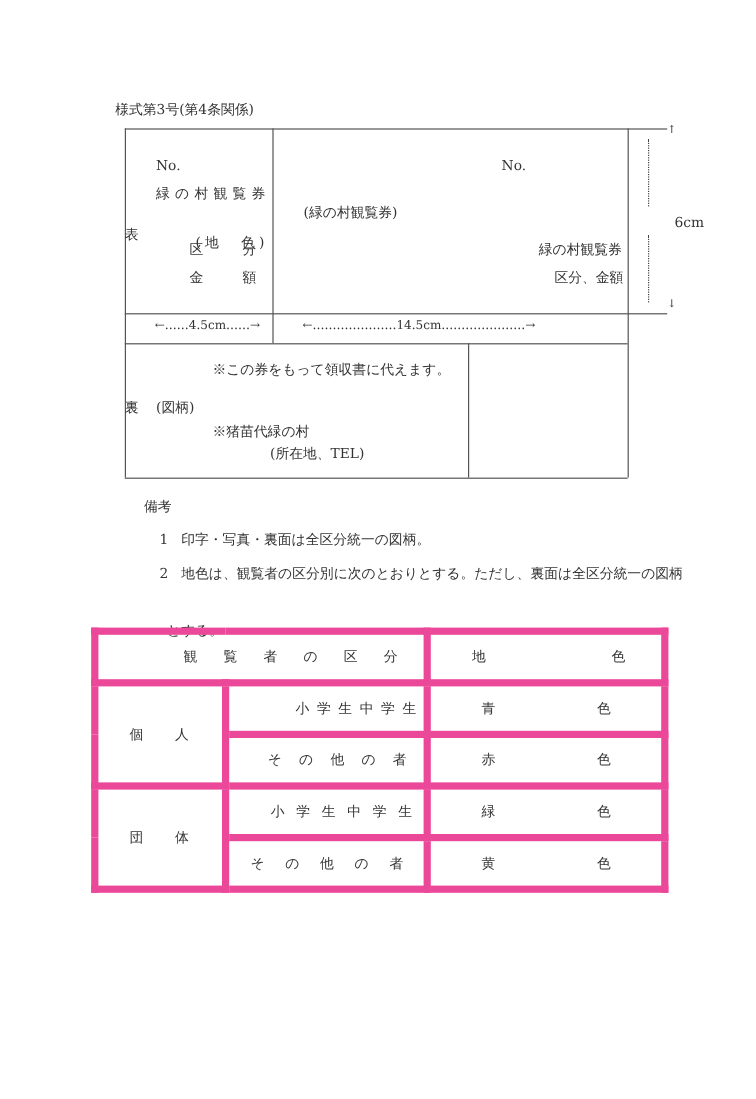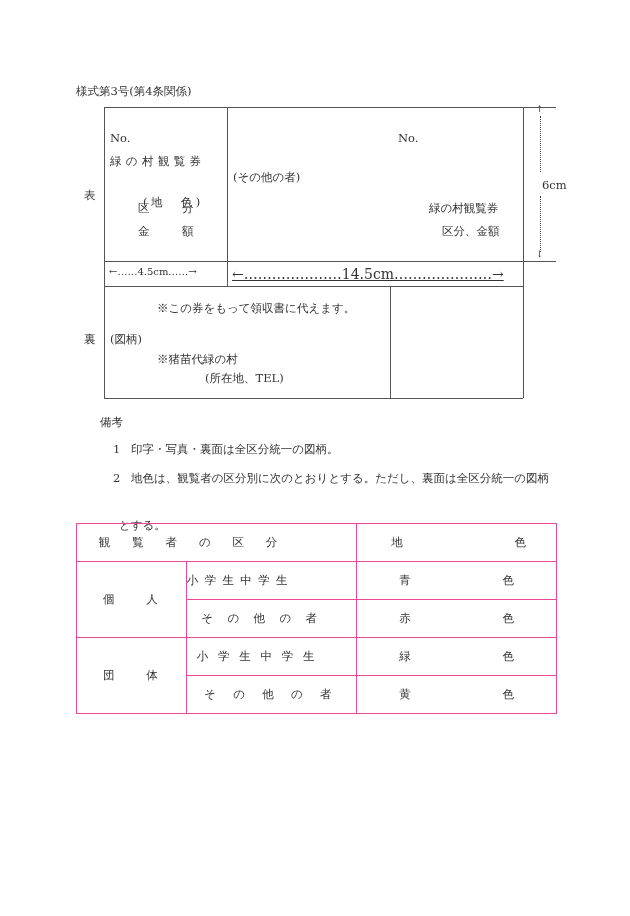--- a/index.html
+++ b/index.html
@@ -1,30 +1,30 @@
 <!DOCTYPE html>
 <html><head>
 <meta charset="utf-8">
 <style>
   html, body { margin: 0; padding: 0; }
   body {
     width: 630px; height: 916px; background: #ffffff; position: relative;
     font-family: "DejaVu Serif", "Liberation Serif", serif; color: #333333;
     font-size: 11.5px; overflow: hidden;
   }
-  .abs { position: absolute; white-space: nowrap; }
+  .abs { position: absolute; white-space: nowrap; margin-left: 20px; }
   .hline { position: absolute; height: 0; border-top: 1px solid #555; }
   .vline { position: absolute; width: 0; border-left: 1px solid #555; }
   .sp { letter-spacing: 0.6em; }
   .dots { border-left: 1px dotted #444; position: absolute; width: 0; }
   table.colors {
     position: absolute; left: 76px; top: 523px; width: 481px;
     border-collapse: collapse; font-size: 11.5px;
   }
-  table.colors td { border: 1px solid #ec4899; height: 37px; padding: 0; text-align: left; }
+  table.colors td { border: 6px solid #ec4899; height: 37px; padding: 0; text-align: right; }
   .flex-between { display: flex; justify-content: space-between; padding: 0 30px 0 34px; }
 </style>
 </head>
 <body>
 
 <div class="abs" style="left:76px;top:84px;">様式第3号(第4条関係)</div>
 
 <div class="hline" style="left:104px;top:107px;width:452px;"></div>
 <div class="hline" style="left:104px;top:261px;width:452px;"></div>
 <div class="hline" style="left:104px;top:286px;width:419px;"></div>
@@ -39,32 +39,32 @@
 
 <div class="abs" style="left:110px;top:131px;">No.</div>
 <div class="abs sp" style="left:110px;top:154px;letter-spacing:0.38em;">緑の村観覧券</div>
 <div class="abs" style="left:143px;top:195px;letter-spacing:0.3em;">(地　色)</div>
 <div class="abs" style="left:138px;top:201px;">区</div>
 <div class="abs" style="left:182px;top:201px;">分</div>
 <div class="abs" style="left:138px;top:224px;">金</div>
 <div class="abs" style="left:182px;top:224px;">額</div>
 
 <div class="abs" style="left:398px;top:131px;">No.</div>
-<div class="abs" style="left:233px;top:170px;">(その他の者)</div>
+<div class="abs" style="left:233px;top:170px;">(緑の村観覧券)</div>
 <div class="abs" style="left:429px;top:201px;">緑の村観覧券</div>
 <div class="abs" style="left:442px;top:224px;">区分、金額</div>
 
 <div class="abs" style="left:536px;top:104px;font-size:9px;">↑</div>
 <div class="dots" style="left:540px;top:116px;height:56px;"></div>
 <div class="abs" style="left:542px;top:178px;text-align:right;">6cm</div>
 <div class="dots" style="left:540px;top:196px;height:56px;"></div>
 <div class="abs" style="left:536px;top:249px;font-size:9px;">↓</div>
 
 <div class="abs" style="left:109px;top:266px;font-size:10px;">←……4.5cm……→</div>
-<div class="abs" style="left:232px;top:266px;font-size:14px;text-decoration:underline;">←…………………14.5cm…………………→</div>
+<div class="abs" style="left:232px;top:266px;font-size:10px;">←…………………14.5cm…………………→</div>
 
 <div class="abs" style="left:157px;top:301px;">※この券をもって領収書に代えます。</div>
 <div class="abs" style="left:110px;top:332px;">(図柄)</div>
 <div class="abs" style="left:157px;top:352px;">※猪苗代緑の村</div>
 <div class="abs" style="left:205px;top:371px;text-align:center;">(所在地、TEL)</div>
 
 <div class="abs" style="left:100px;top:415px;">備考</div>
 <div class="abs" style="left:113px;top:442px;">1</div>
 <div class="abs" style="left:131px;top:442px;">印字・写真・裏面は全区分統一の図柄。</div>
 <div class="abs" style="left:113px;top:471px;">2</div>

